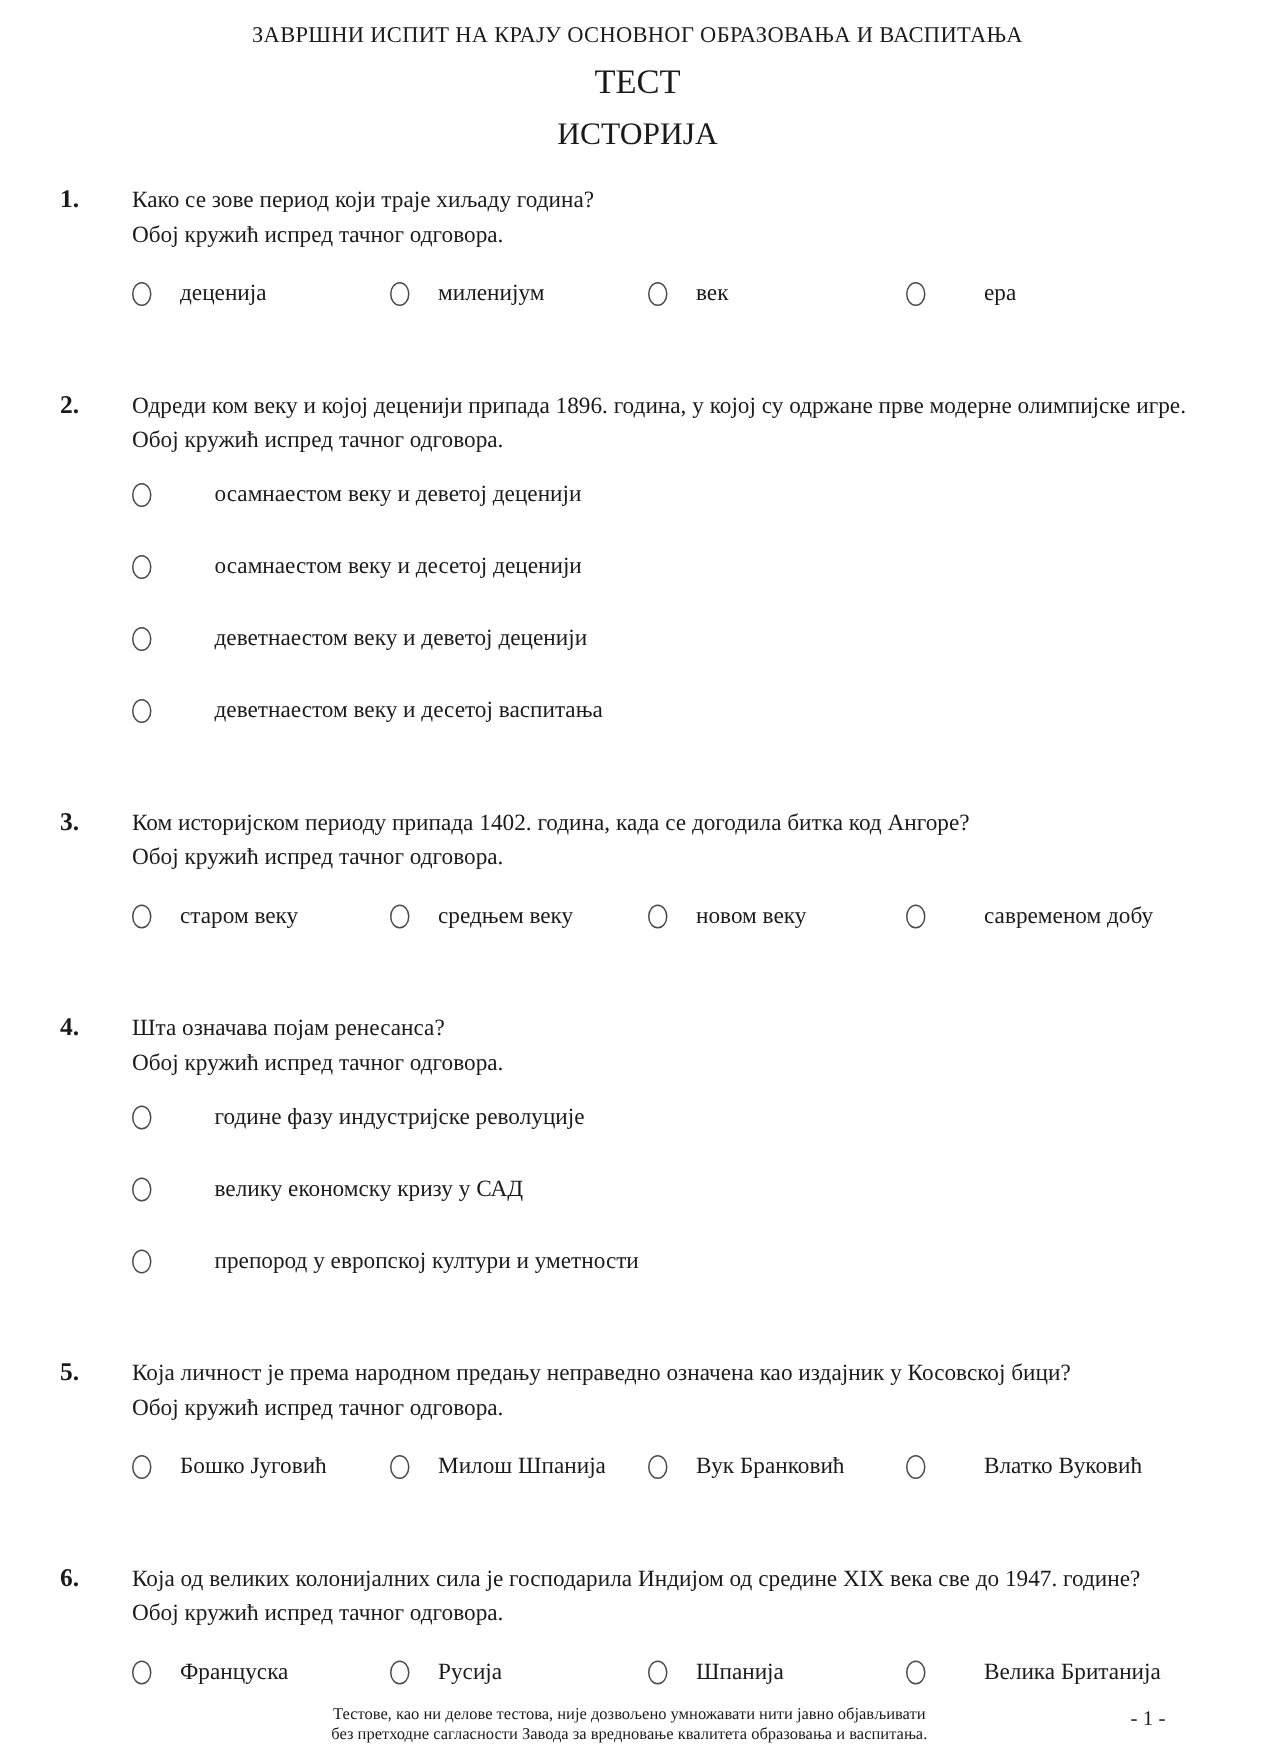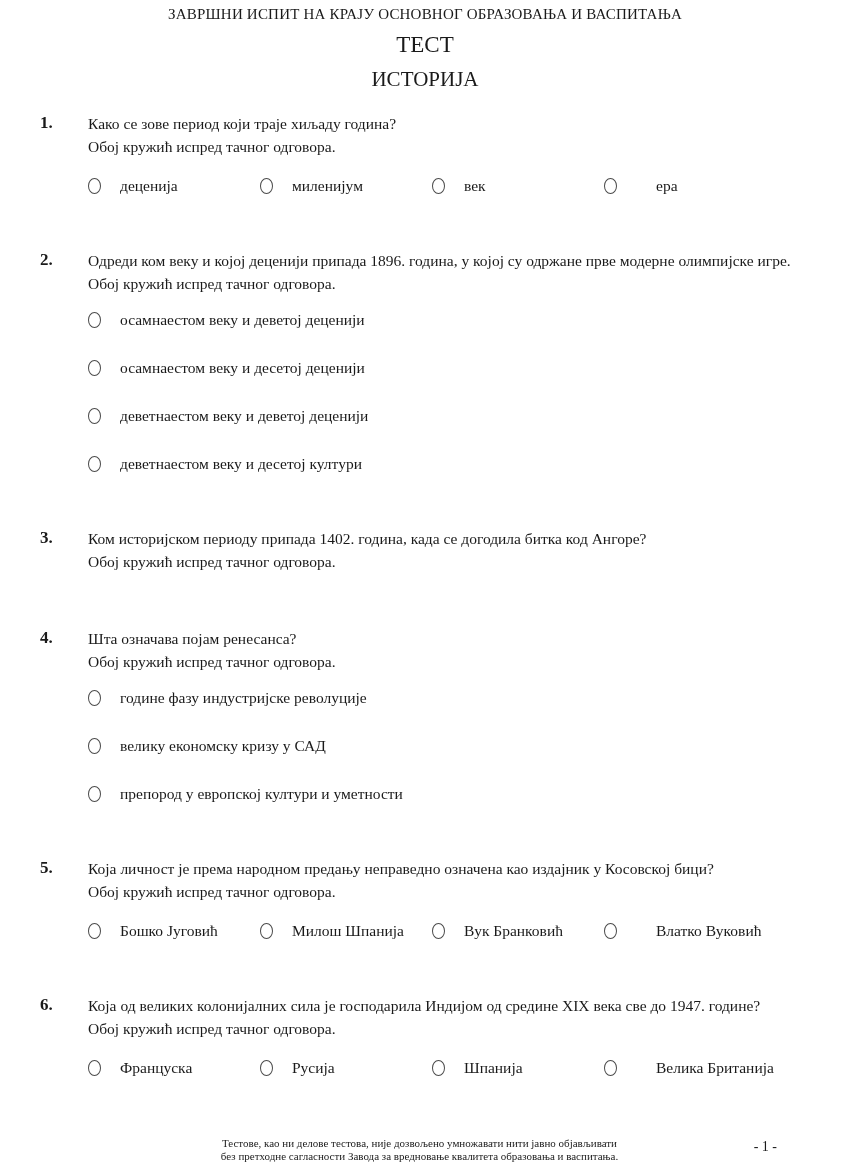--- a/index.html
+++ b/index.html
@@ -10,21 +10,21 @@
   }
   .page {
     position: relative;
     width: 850px;
     height: 1167px;
     margin: 0 auto;
     background: #ffffff;
     overflow: hidden;
   }
   .header-line {
-    padding-top: 6px;
+    padding-top: 16px;
     text-align: center;
     font-size: 15px;
     letter-spacing: 0.2px;
   }
   .test-title {
     margin-top: 9px;
     text-align: center;
     font-size: 23px;
     font-weight: normal;
   }
@@ -70,20 +70,21 @@
   }
   .options-row .option:last-child {
     width: auto;
     gap: 20px;
   }
   .options-stack {
     margin-top: 16px;
   }
   .options-stack .option {
     margin-bottom: 30px;
+    gap: 23px;
   }
   .options-stack .option:last-child {
     margin-bottom: 0;
   }
   .option {
     display: flex;
     align-items: center;
     cursor: pointer;
   }
   .radio {
@@ -169,31 +170,49 @@
             <div class="option">
               <span class="radio"></span>
               <span class="option-label">осамнаестом веку и десетој деценији</span>
             </div>
             <div class="option">
               <span class="radio"></span>
               <span class="option-label">деветнаестом веку и деветој деценији</span>
             </div>
             <div class="option">
               <span class="radio"></span>
-              <span class="option-label">деветнаестом веку и десетој култури</span>
+              <span class="option-label">деветнаестом веку и десетој васпитања</span>
             </div>
           </div>
     </div>
   </div>
 
   <div class="question">
     <div class="q-number">3.</div>
     <div class="q-body">
       <div class="q-text">Ком историјском периоду припада 1402. година, када се догодила битка код Ангоре?</div>
       <div class="q-instruction">Обој кружић испред тачног одговора.</div>
+      <div class="options-row">
+            <div class="option">
+              <span class="radio"></span>
+              <span class="option-label">старом веку</span>
+            </div>
+            <div class="option">
+              <span class="radio"></span>
+              <span class="option-label">средњем веку</span>
+            </div>
+            <div class="option">
+              <span class="radio"></span>
+              <span class="option-label">новом веку</span>
+            </div>
+            <div class="option">
+              <span class="radio"></span>
+              <span class="option-label">савременом добу</span>
+            </div>
+          </div>
     </div>
   </div>
 
   <div class="question">
     <div class="q-number">4.</div>
     <div class="q-body">
       <div class="q-text">Шта означава појам ренесанса?</div>
       <div class="q-instruction">Обој кружић испред тачног одговора.</div>
       <div class="options-stack">
             <div class="option">

